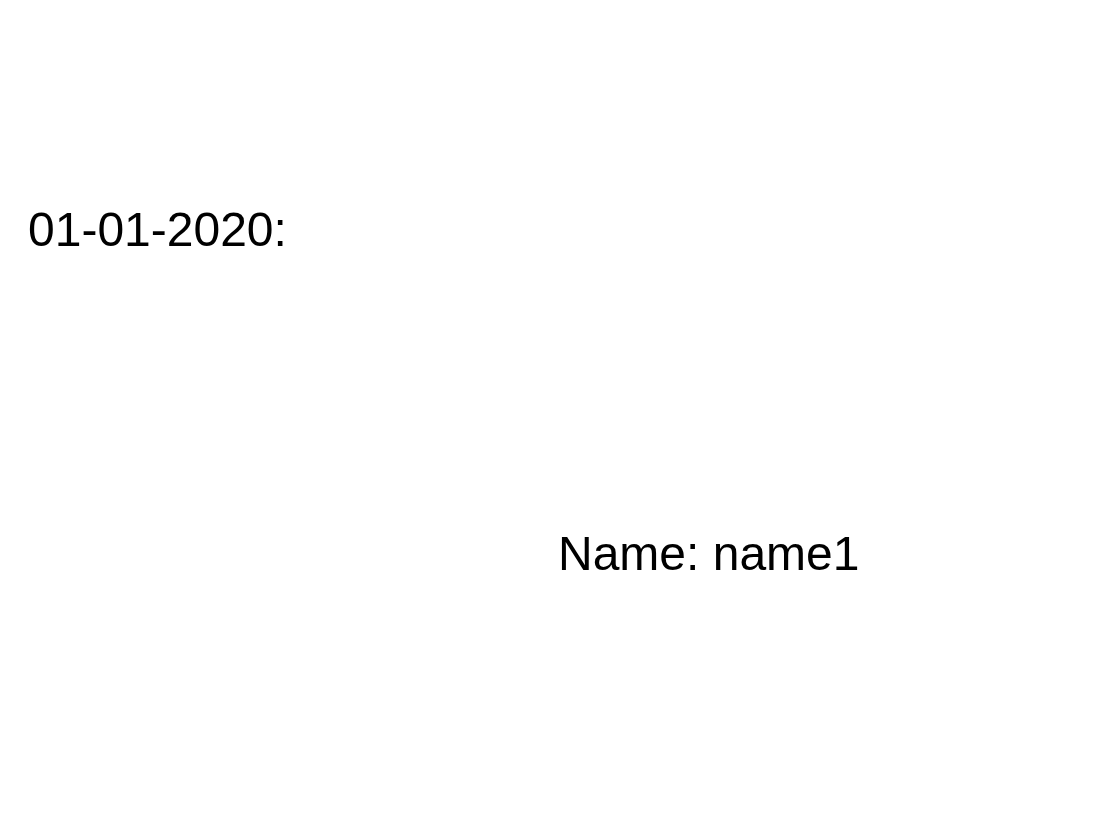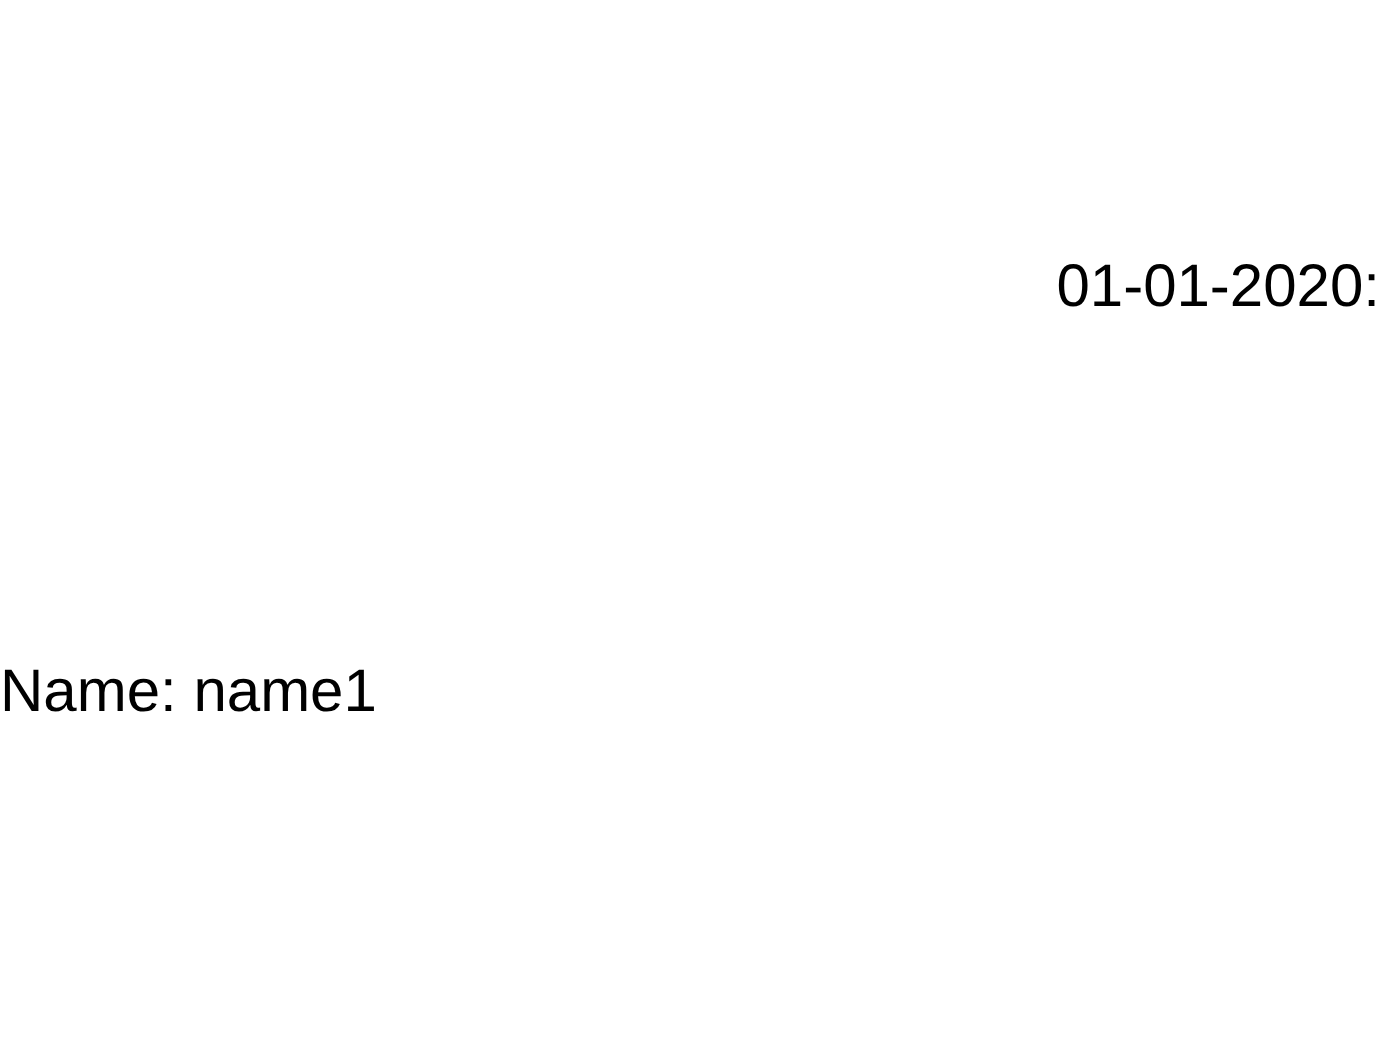--- a/index.html
+++ b/index.html
@@ -20,23 +20,23 @@
     box-sizing: border-box;
     font-family: "Liberation Sans", "DejaVu Sans", sans-serif;
     font-size: 48px;
     line-height: 54px;
     color: #000000;
     white-space: pre;
   }
   .line {
     display: block;
   }
-  .date-line       { margin-left: 28px; text-align: right;  }
+  .date-line       { margin-left: 28px;  }
   .res1-heading    { margin-left: 273px; }
-  .detail-line     { }
+  .detail-line     { margin-left: 558px; }
   .gap-above       { margin-top: 54px;   }
 </style>
 </head>
 <body>
 
 <div class="doc">
 
   <div class="line date-line">01-01-2020:</div>
 
 

